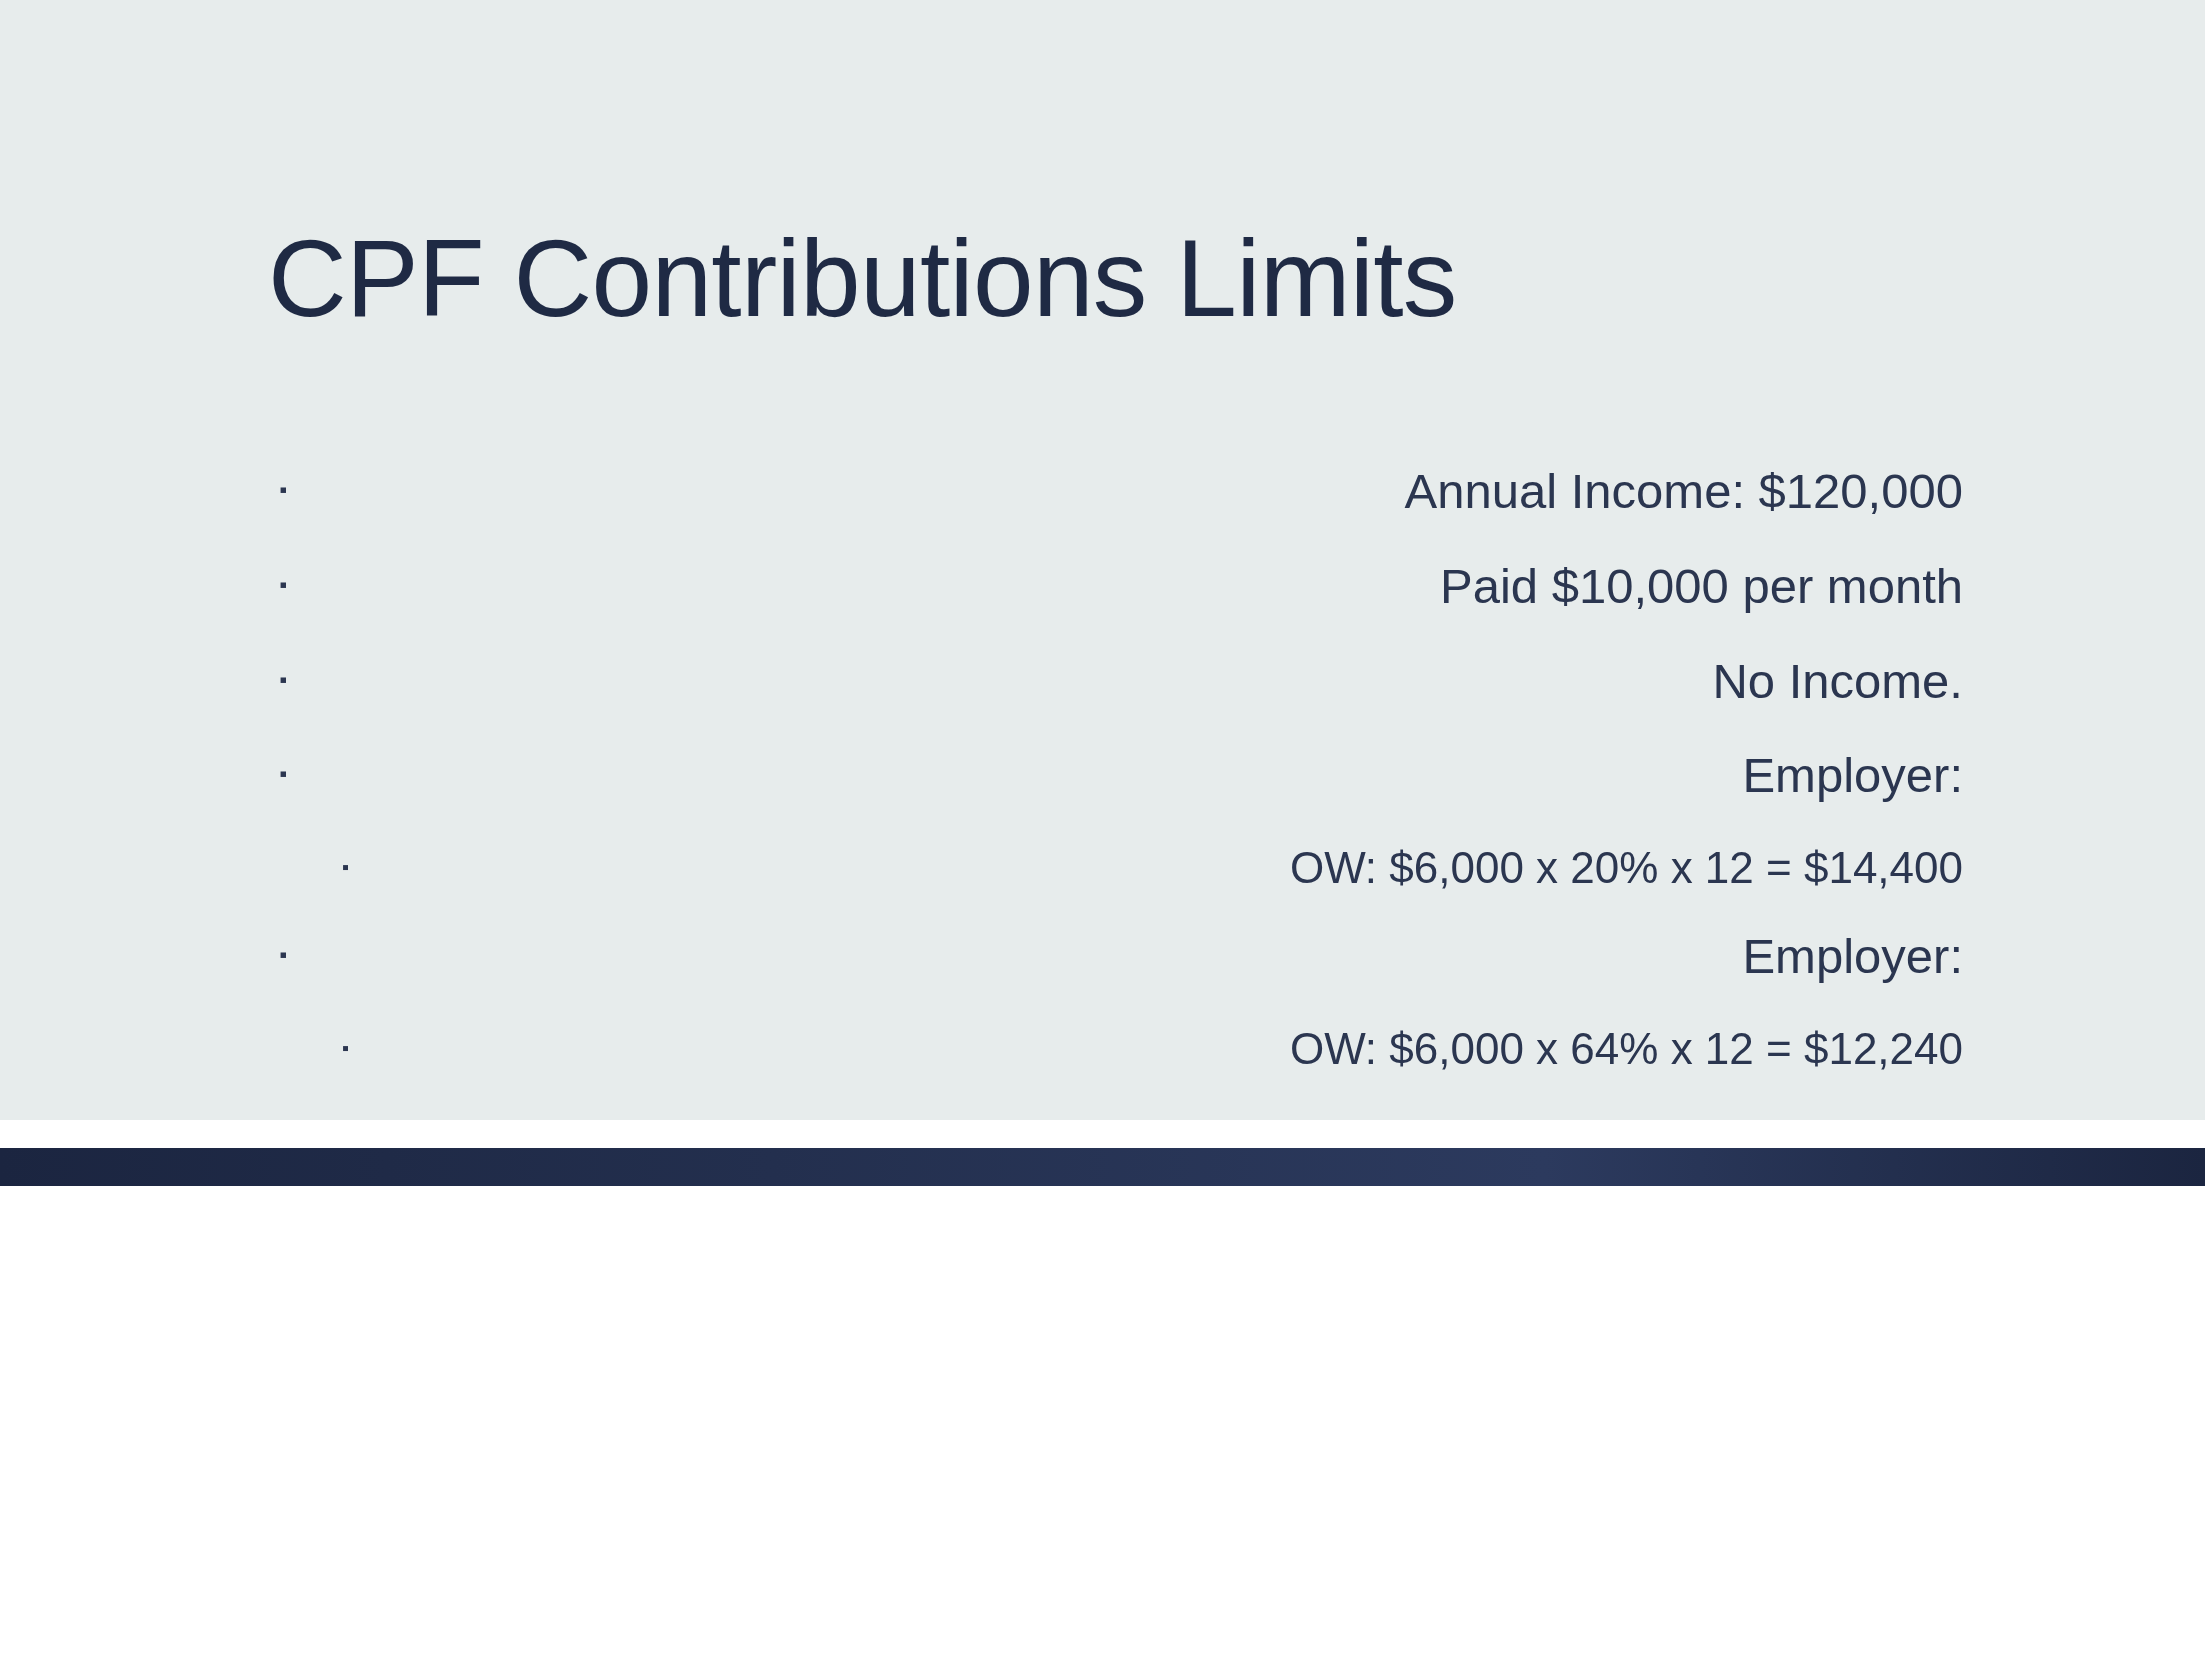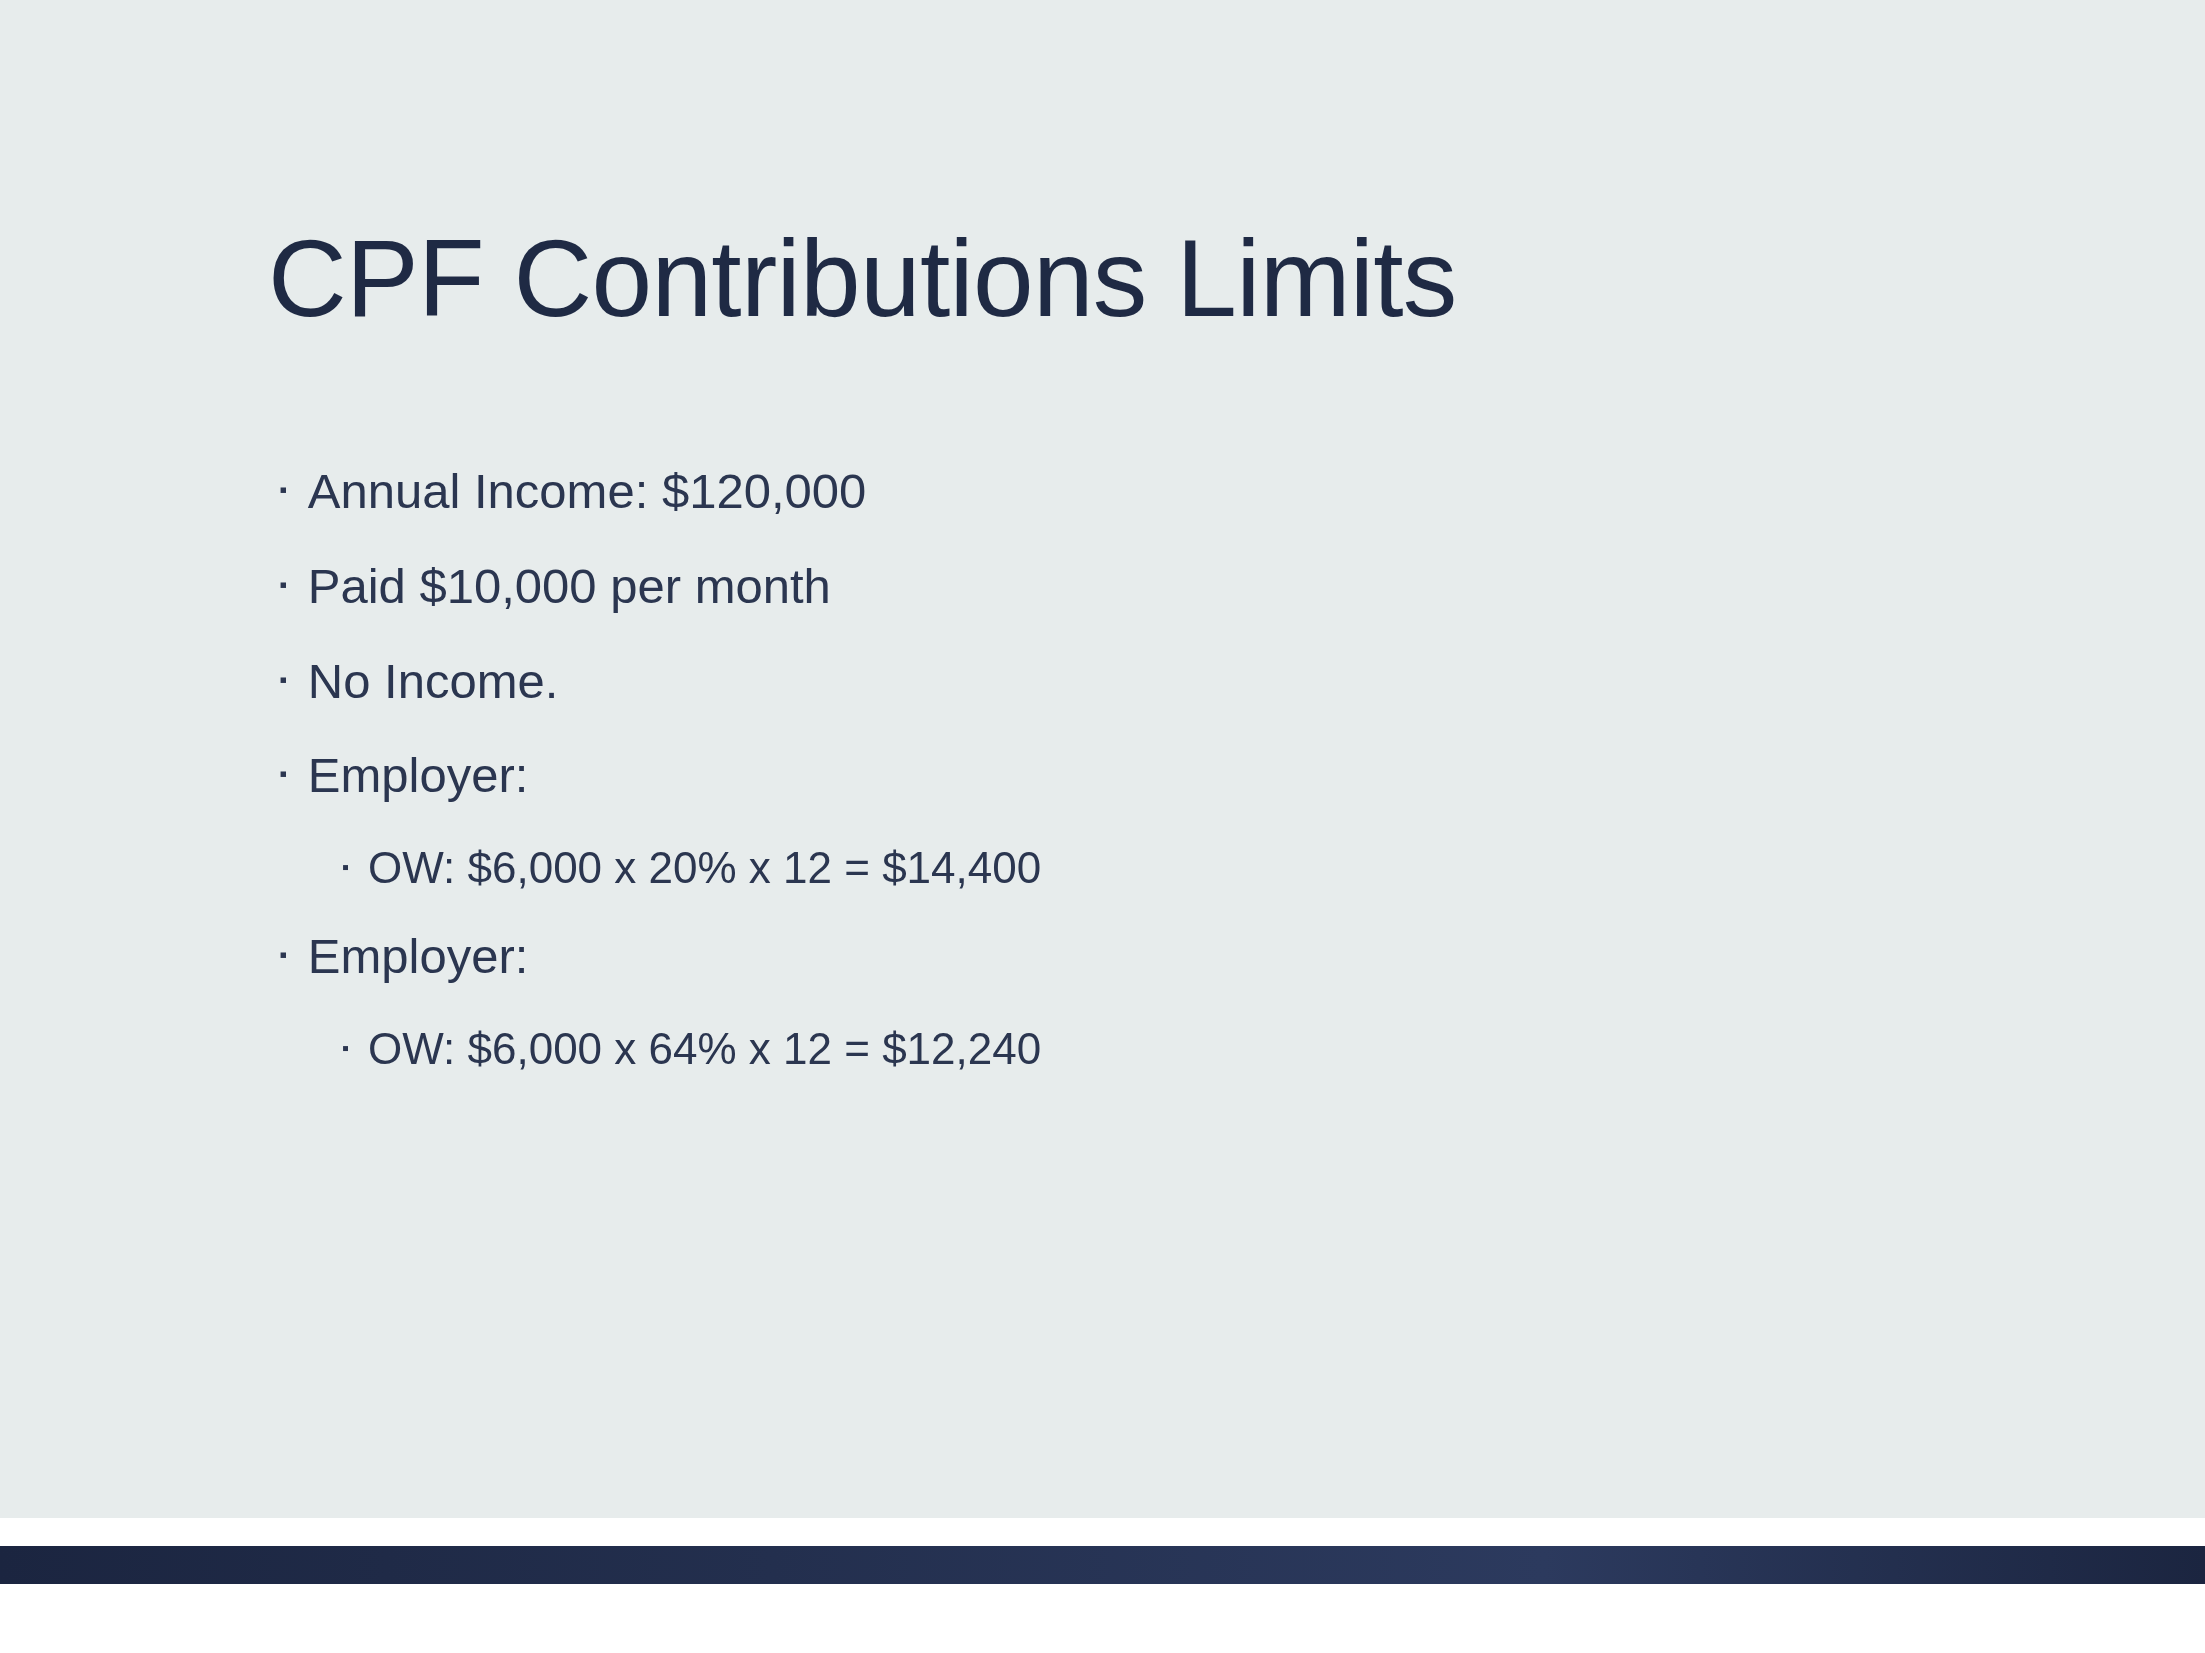--- a/index.html
+++ b/index.html
@@ -9,21 +9,21 @@
   body {
     width: 2205px;
     height: 1654px;
     background: #ffffff;
     font-family: "Liberation Sans", sans-serif;
     overflow: hidden;
   }
   .slide {
     position: relative;
     width: 2205px;
-    height: 1584px;
+    height: 1186px;
     background: #e7ecec;
     box-sizing: border-box;
     overflow: hidden;
   }
   .slide-body {
     position: absolute;
     left: 0;
     top: 0;
     width: 2205px;
     height: 1588px;
@@ -75,20 +75,21 @@
     margin-right: 20.6px;
   }
   .bullet.level2 .marker {
     font-size: 20px;
     margin-right: 19px;
     margin-top: 14.7px;
   }
   .btext {
     flex: 1 1 auto;
     white-space: nowrap;
+    text-align: right;
   }
   .footer-stripe {
     position: absolute;
     left: 0;
     bottom: 0;
     width: 2205px;
     height: 38px;
     background: linear-gradient(90deg, #1b2540 0%, #232f4e 35%, #2c3a5e 70%, #1b2540 100%);
   }
   .footer-gap {

